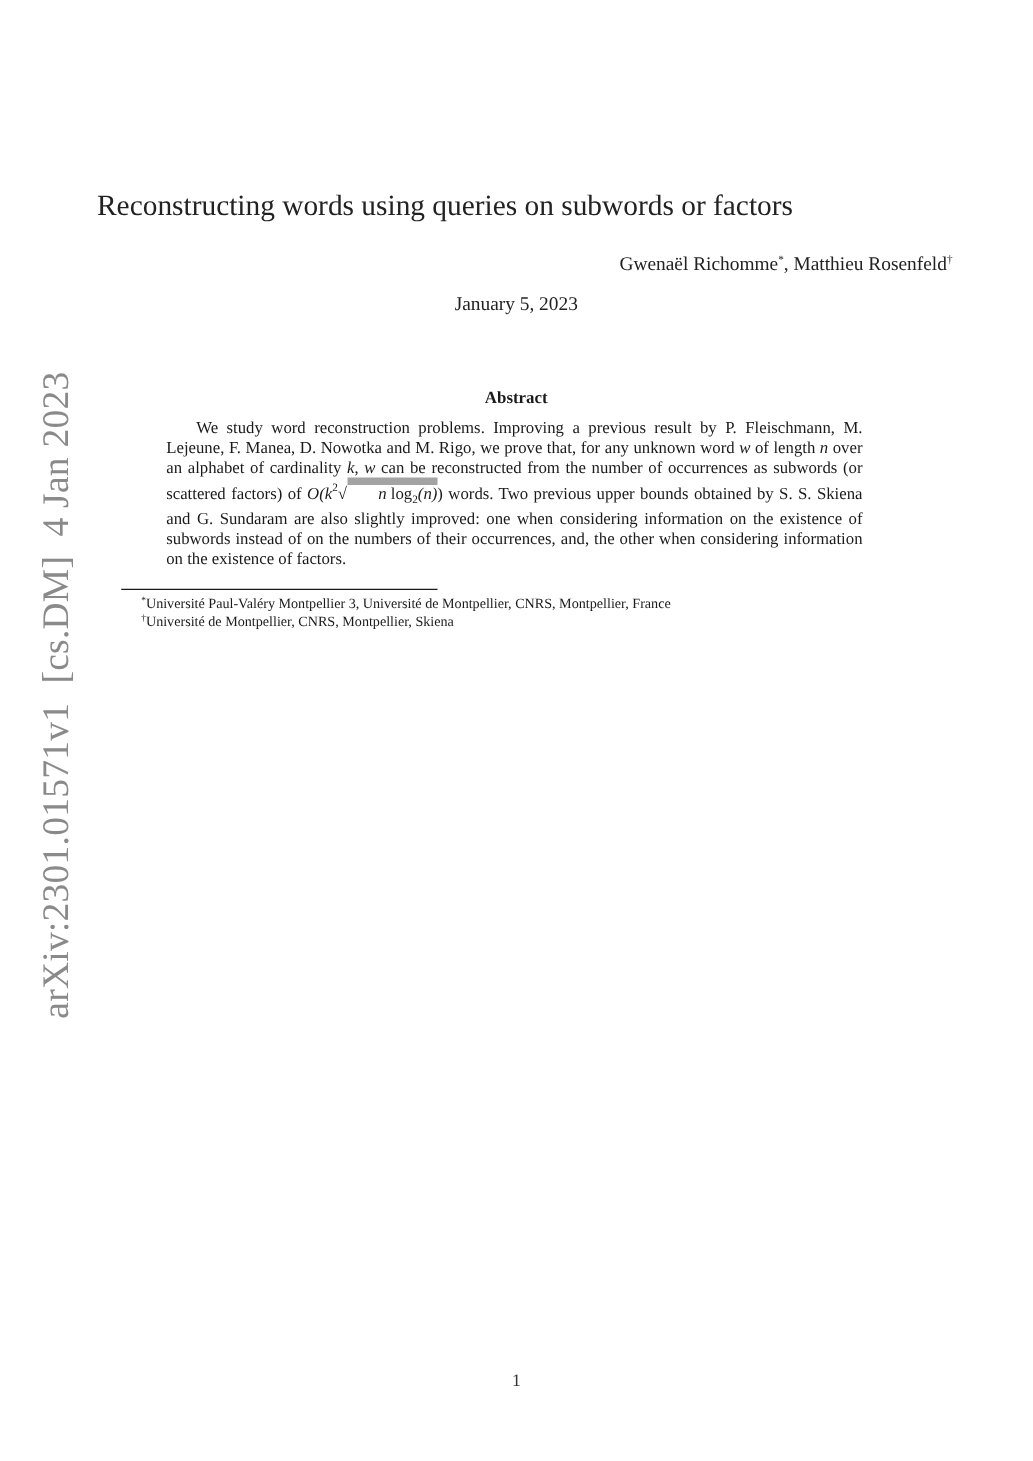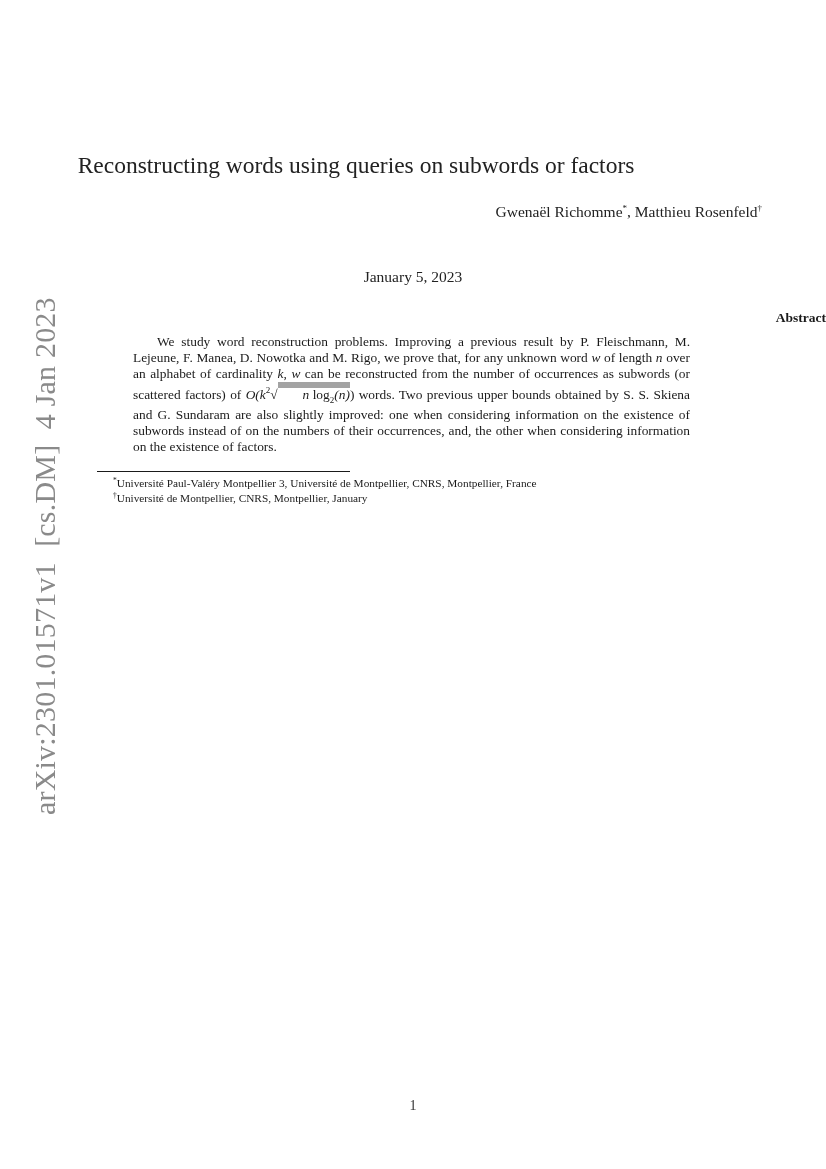--- a/index.html
+++ b/index.html
@@ -16,25 +16,25 @@
   .title {
     position: absolute; left: 0; width: 712px; top: 150px; text-align: center;
     font-size: 23.5px; line-height: 30px; color: #222;
   }
   .authors {
     position: absolute; left: 0; width: 762px; top: 202px; text-align: right;
     font-size: 15.5px; line-height: 20px; color: #222;
   }
   .date {
     position: absolute; left: 0; width: 826px; top: 234px; text-align: center;
-    font-size: 15.5px; line-height: 20px; color: #222; margin-top: 33px;
+    font-size: 15.5px; line-height: 20px; color: #222;
   }
   sup { font-size: 9px; vertical-align: 6px; line-height: 0; }
   .abstract-heading {
-    position: absolute; left: 0; width: 826px; top: 309px; text-align: right;
+    position: absolute; left: 0; width: 826px; top: 309px; text-align: center;
     font-size: 13.5px; font-weight: bold; line-height: 18px; color: #1a1a1a;
   }
   .abstract-body {
     position: absolute; left: 133px; width: 557px; top: 334px;
     font-size: 13.4px; line-height: 16px; text-align: justify; text-indent: 24px;
     color: #1a1a1a;
   }
   .abstract-body i { font-style: italic; }
   .sqrt { display: inline-block; border-top: 6px solid #a3a3a3; line-height: 13px; padding-left: 1px; }
   .footnote-rule {
@@ -64,16 +64,16 @@
 <div class="date">January 5, 2023</div>
 
 <div class="abstract-heading">Abstract</div>
 
 <div class="abstract-body"><span>We study word reconstruction problems. Improving a previous result by P. Fleischmann, M. Lejeune, F. Manea, D. Nowotka and M. Rigo, we prove that, for any unknown word </span><i>w</i><span> of length </span><i>n</i><span> over an alphabet of cardinality </span><i>k</i><span>, </span><i>w</i><span> can be reconstructed from the number of occurrences as subwords (or scattered factors) of </span><span><i>O(</i><i>k</i><sup>2</sup><span>√</span><span class="sqrt"><i>n</i><span> log</span><sub style="font-size:9px">2</sub><i>(n)</i></span><span>)</span></span><span> words. Two previous upper bounds obtained by S. S. Skiena and G. Sundaram are also slightly improved: one when considering information on the existence of subwords instead of on the numbers of their occurrences, and, the other when considering information on the existence of factors.</span></div>
 
 <div class="footnote-rule"></div>
 
 <div class="footnotes">
   <div class="footnote"><sup>*</sup><span>Université Paul-Valéry Montpellier 3, Université de Montpellier, CNRS, Montpellier, France</span></div>
-  <div class="footnote"><sup>†</sup><span>Université de Montpellier, CNRS, Montpellier, January</span></div>
+  <div class="footnote"><sup>†</sup><span>Université de Montpellier, CNRS, Montpellier, Skiena</span></div>
 </div>
 
 <div class="page-number">1</div>
 
 </body></html>

